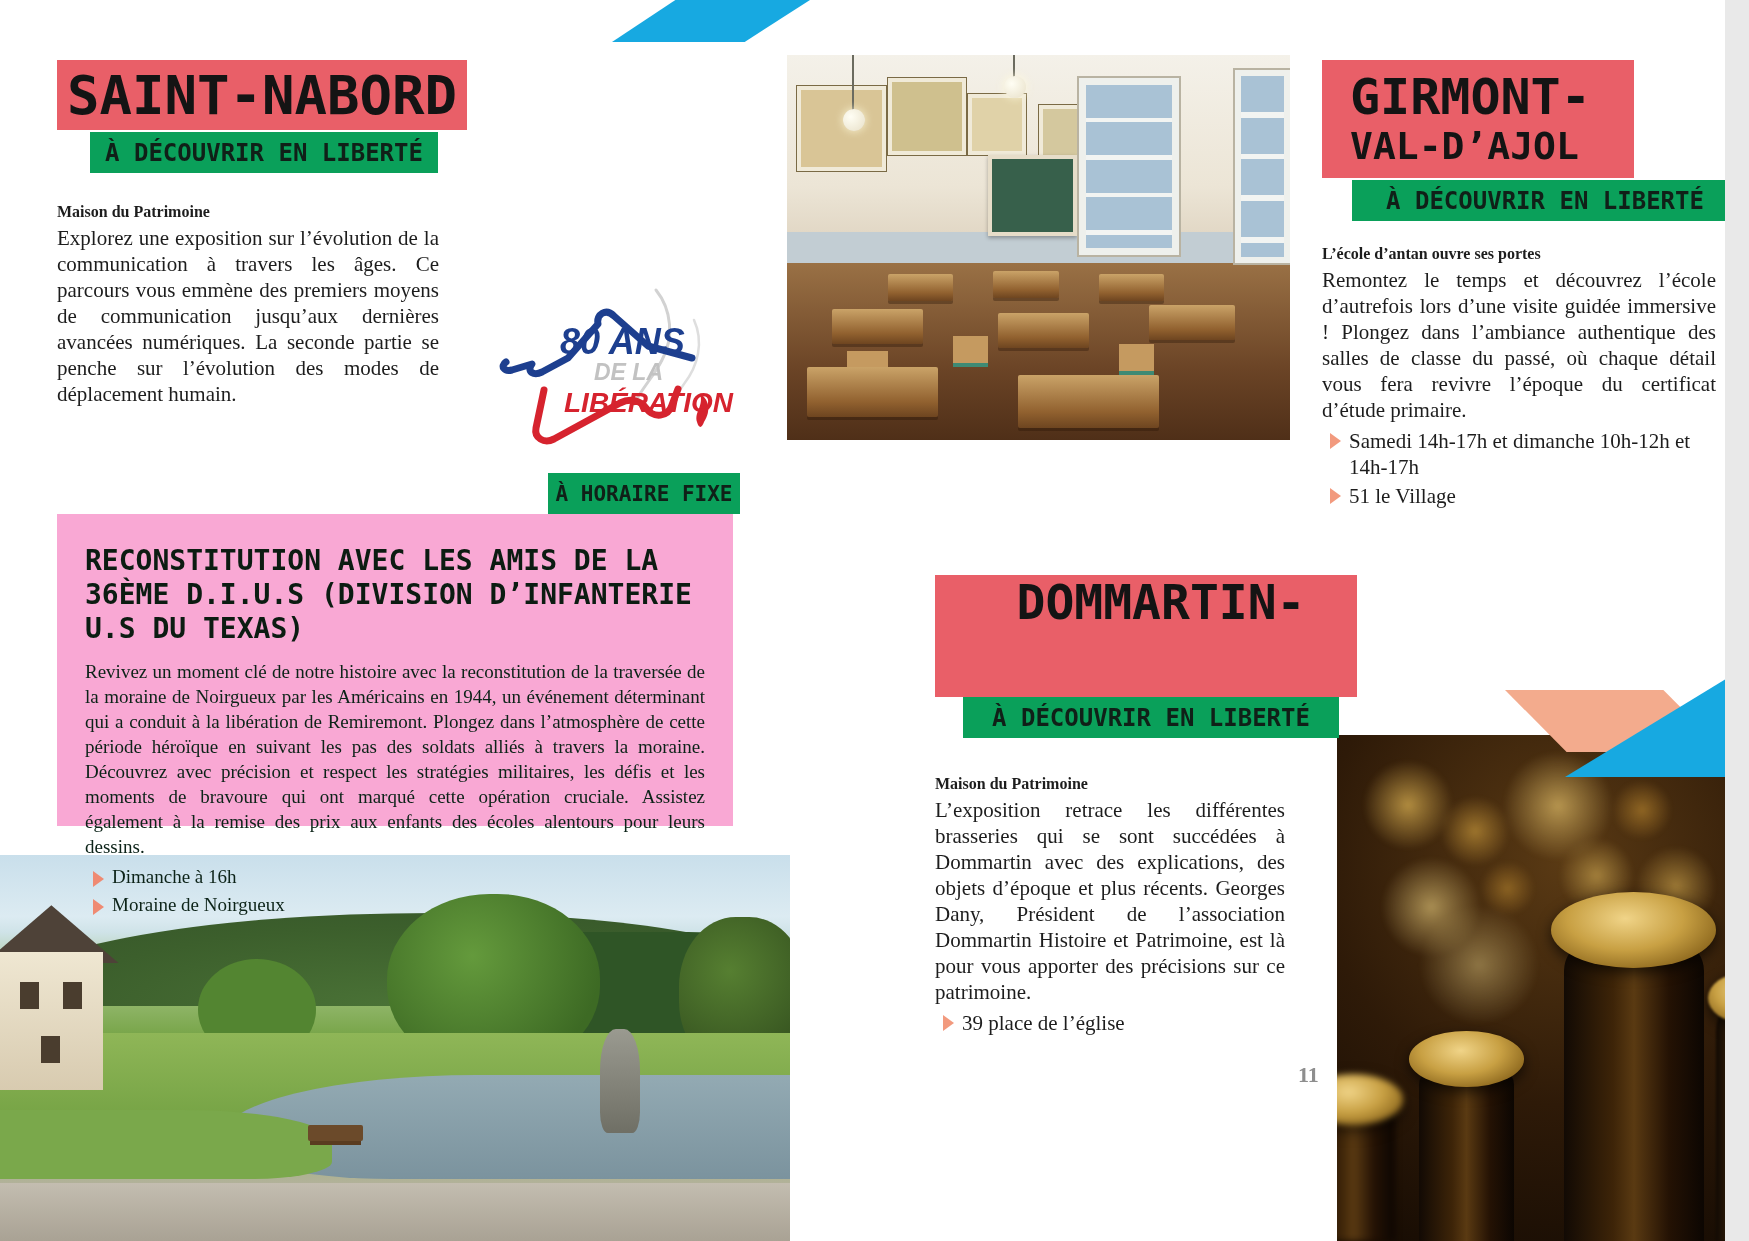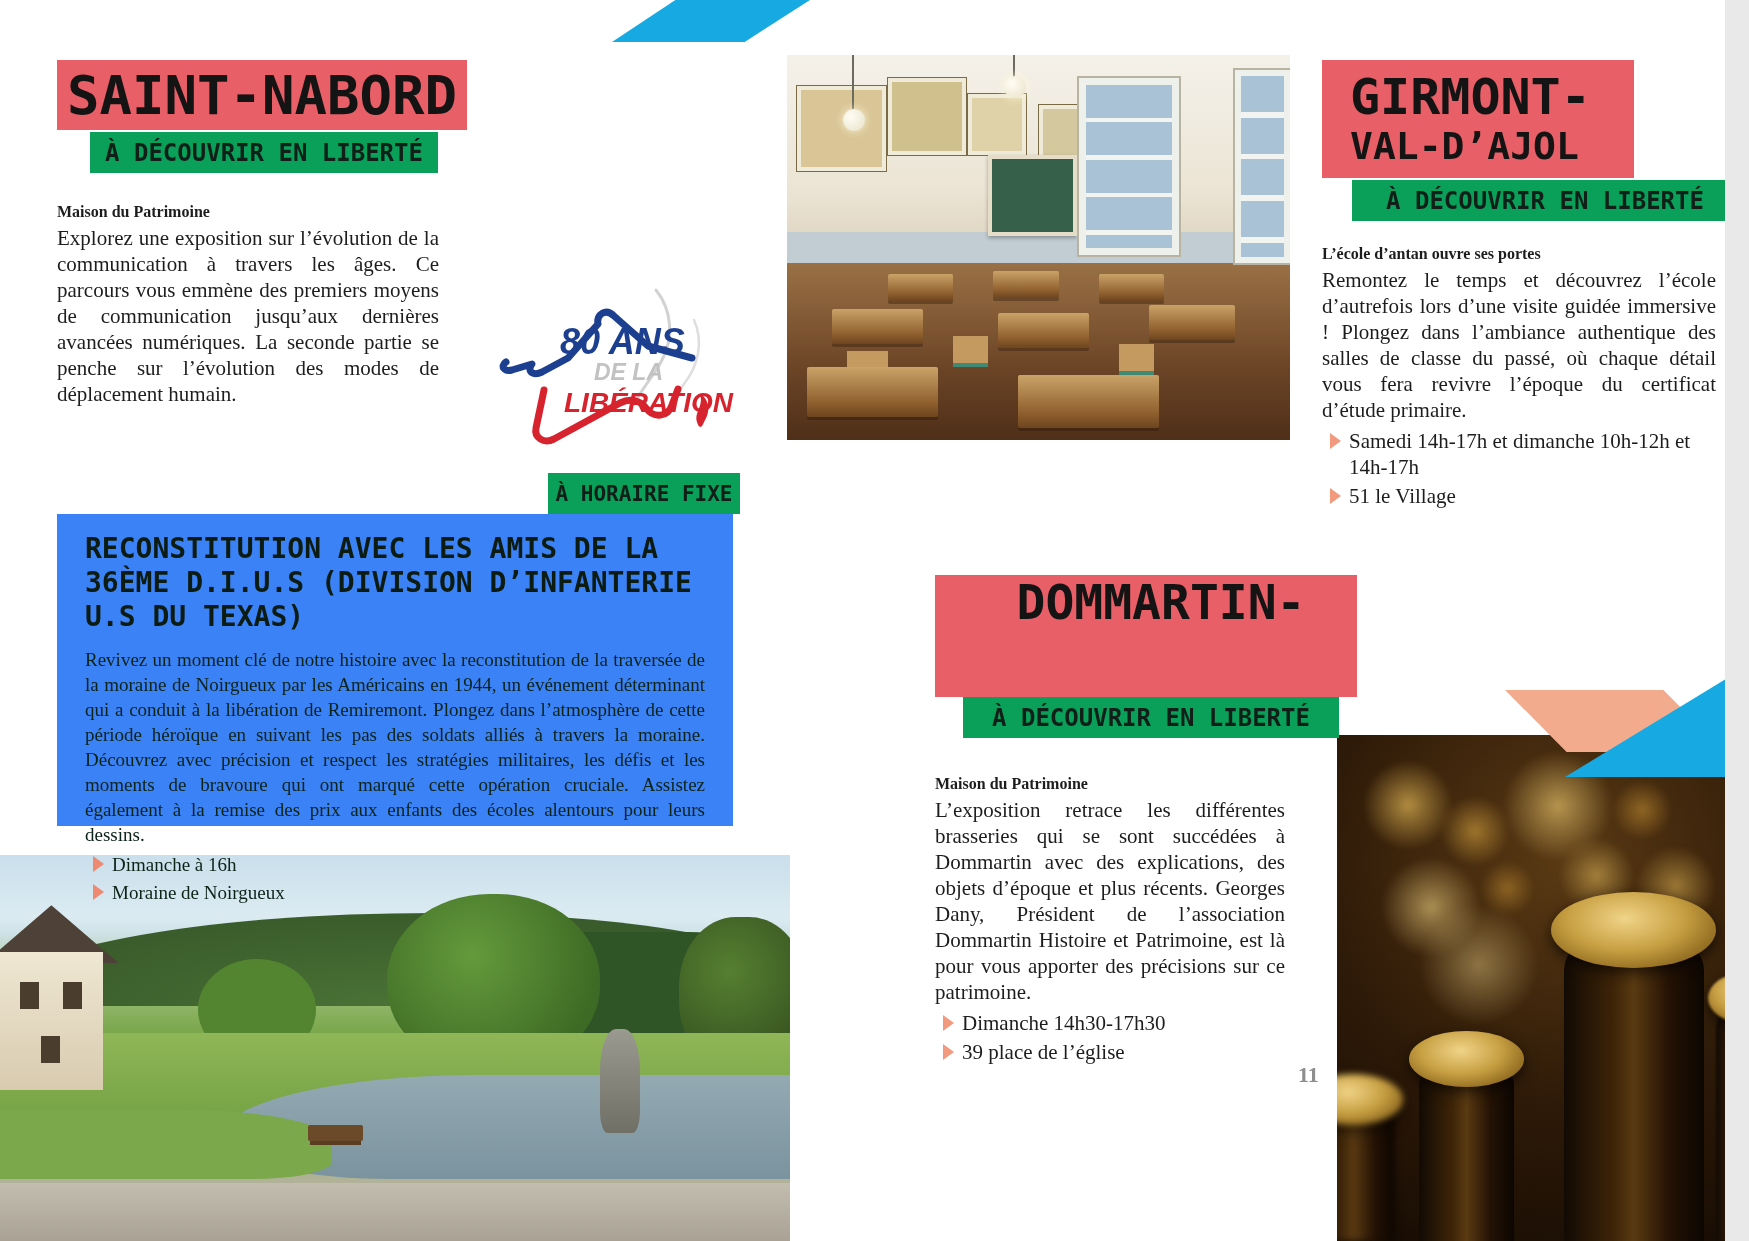--- a/index.html
+++ b/index.html
@@ -26,26 +26,26 @@
   .sn-text{left:57px;top:198px;width:382px;}
   .gv-text{left:1322px;top:240px;width:394px;}
   .dm-text{left:935px;top:770px;width:350px;}
   .event-title{font-weight:bold;font-size:16px;line-height:27px;}
   .body-text{font-size:21px;line-height:26px;text-align:justify;}
   .bullets{margin-top:5px;padding-left:8px;}
   .bullet{display:flex;margin-bottom:3px;font-size:21px;line-height:26px;}
   .arrow-icon{flex:0 0 auto;width:0;height:0;border-left:11px solid #f29a7e;
       border-top:8px solid transparent;border-bottom:8px solid transparent;margin:5px 8px 0 0;}
   
-  .green-block{position:absolute;left:57px;top:514px;width:676px;height:312px;background:#3b82f6;z-index:2;
-      padding:18px 28px 0 28px;box-sizing:border-box;}
+  .green-block{position:absolute;left:57px;top:514px;width:676px;height:312px;background:#f9a8d4;z-index:2;
+      padding:30px 28px 0 28px;box-sizing:border-box;}
   .green-block .block-title{font-family:"DejaVu Sans Mono","Liberation Mono",monospace;font-weight:bold;
       font-size:28px;line-height:34px;color:#0c1c12;}
   .green-block .body-text{color:#0c2318;font-size:19px;line-height:25px;margin-top:13px;}
-  .green-block .bullet{font-size:19px;line-height:25px;color:#0c2318;}
+  .green-block .bullet{font-size:19px;line-height:25px;color:#0c2318;align-items:center;}
   .green-block .arrow-icon{border-left-color:#ef8a72;margin-top:4px;}
   
   .deco{position:absolute;z-index:3;}
   .deco-top-blue{left:612px;top:0;width:198px;height:42px;background:#17a9e1;
       clip-path:polygon(0 100%,32% 0,100% 0,67% 100%);}
   .deco-peach{left:1505px;top:690px;width:220px;height:62px;background:#f3ab8d;
       clip-path:polygon(0 0,72% 0,100% 100%,28% 100%);}
   .deco-blue-tri{left:1565px;top:665px;width:184px;height:112px;background:#17a9e1;
       clip-path:polygon(100% 0,100% 100%,0 100%);}
   
@@ -244,24 +244,20 @@
   </div>
   <div class="badge-green dm-badge">
     <span>À DÉCOUVRIR EN LIBERTÉ</span>
   </div>
   <div class="textcol dm-text">
     <div class="event-title">Maison du Patrimoine</div>
     <div class="body-text">L’exposition retrace les différentes brasseries qui se sont succédées à Dommartin avec des explications, des objets d’époque et plus récents. Georges Dany, Président de l’association Dommartin Histoire et Patrimoine, est là pour vous apporter des précisions sur ce patrimoine.</div>
     <div class="bullets">
       <div class="bullet">
         <span class="arrow-icon"></span>
-        <span>Dimanche 14h30-17h30</span>
-      </div>
-      <div class="bullet">
-        <span class="arrow-icon"></span>
         <span>39 place de l’église</span>
       </div>
     </div>
   </div>
 
   <div class="photo photo-pond">
     <div class="pd-ridge"></div>
     <div class="pd-forest"></div>
     <div class="pd-tree3"></div>
     <div class="pd-tree1"></div>

